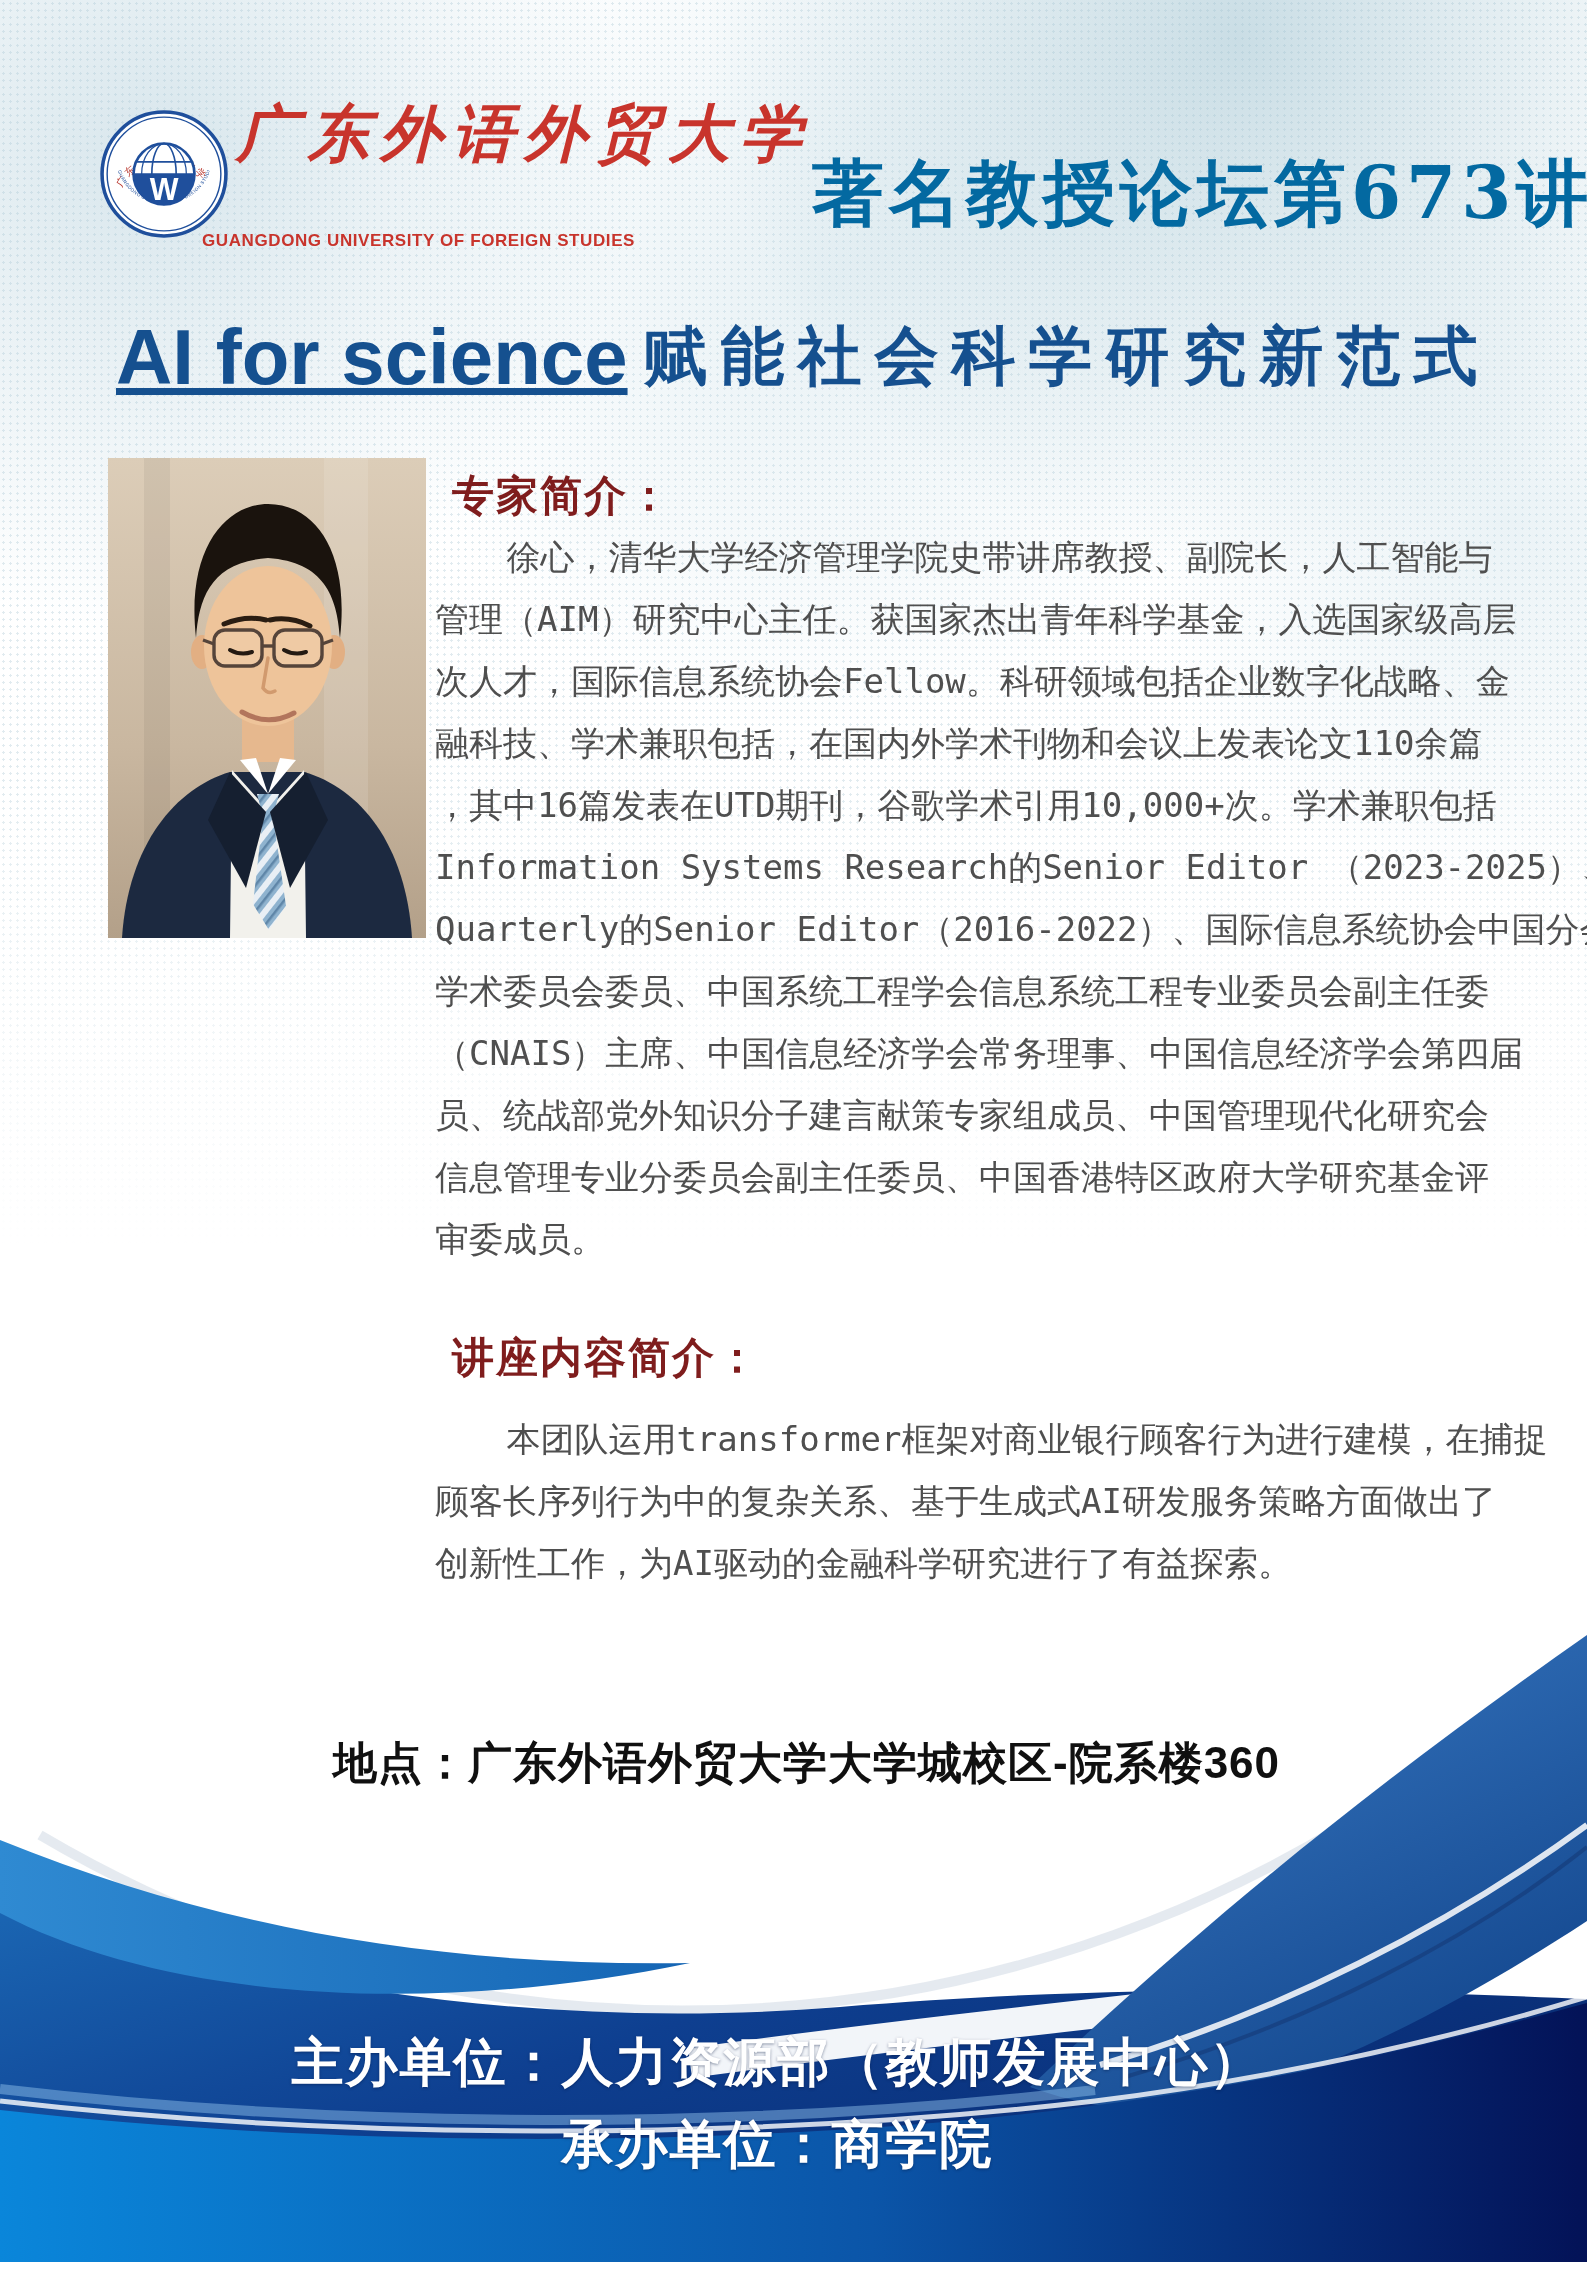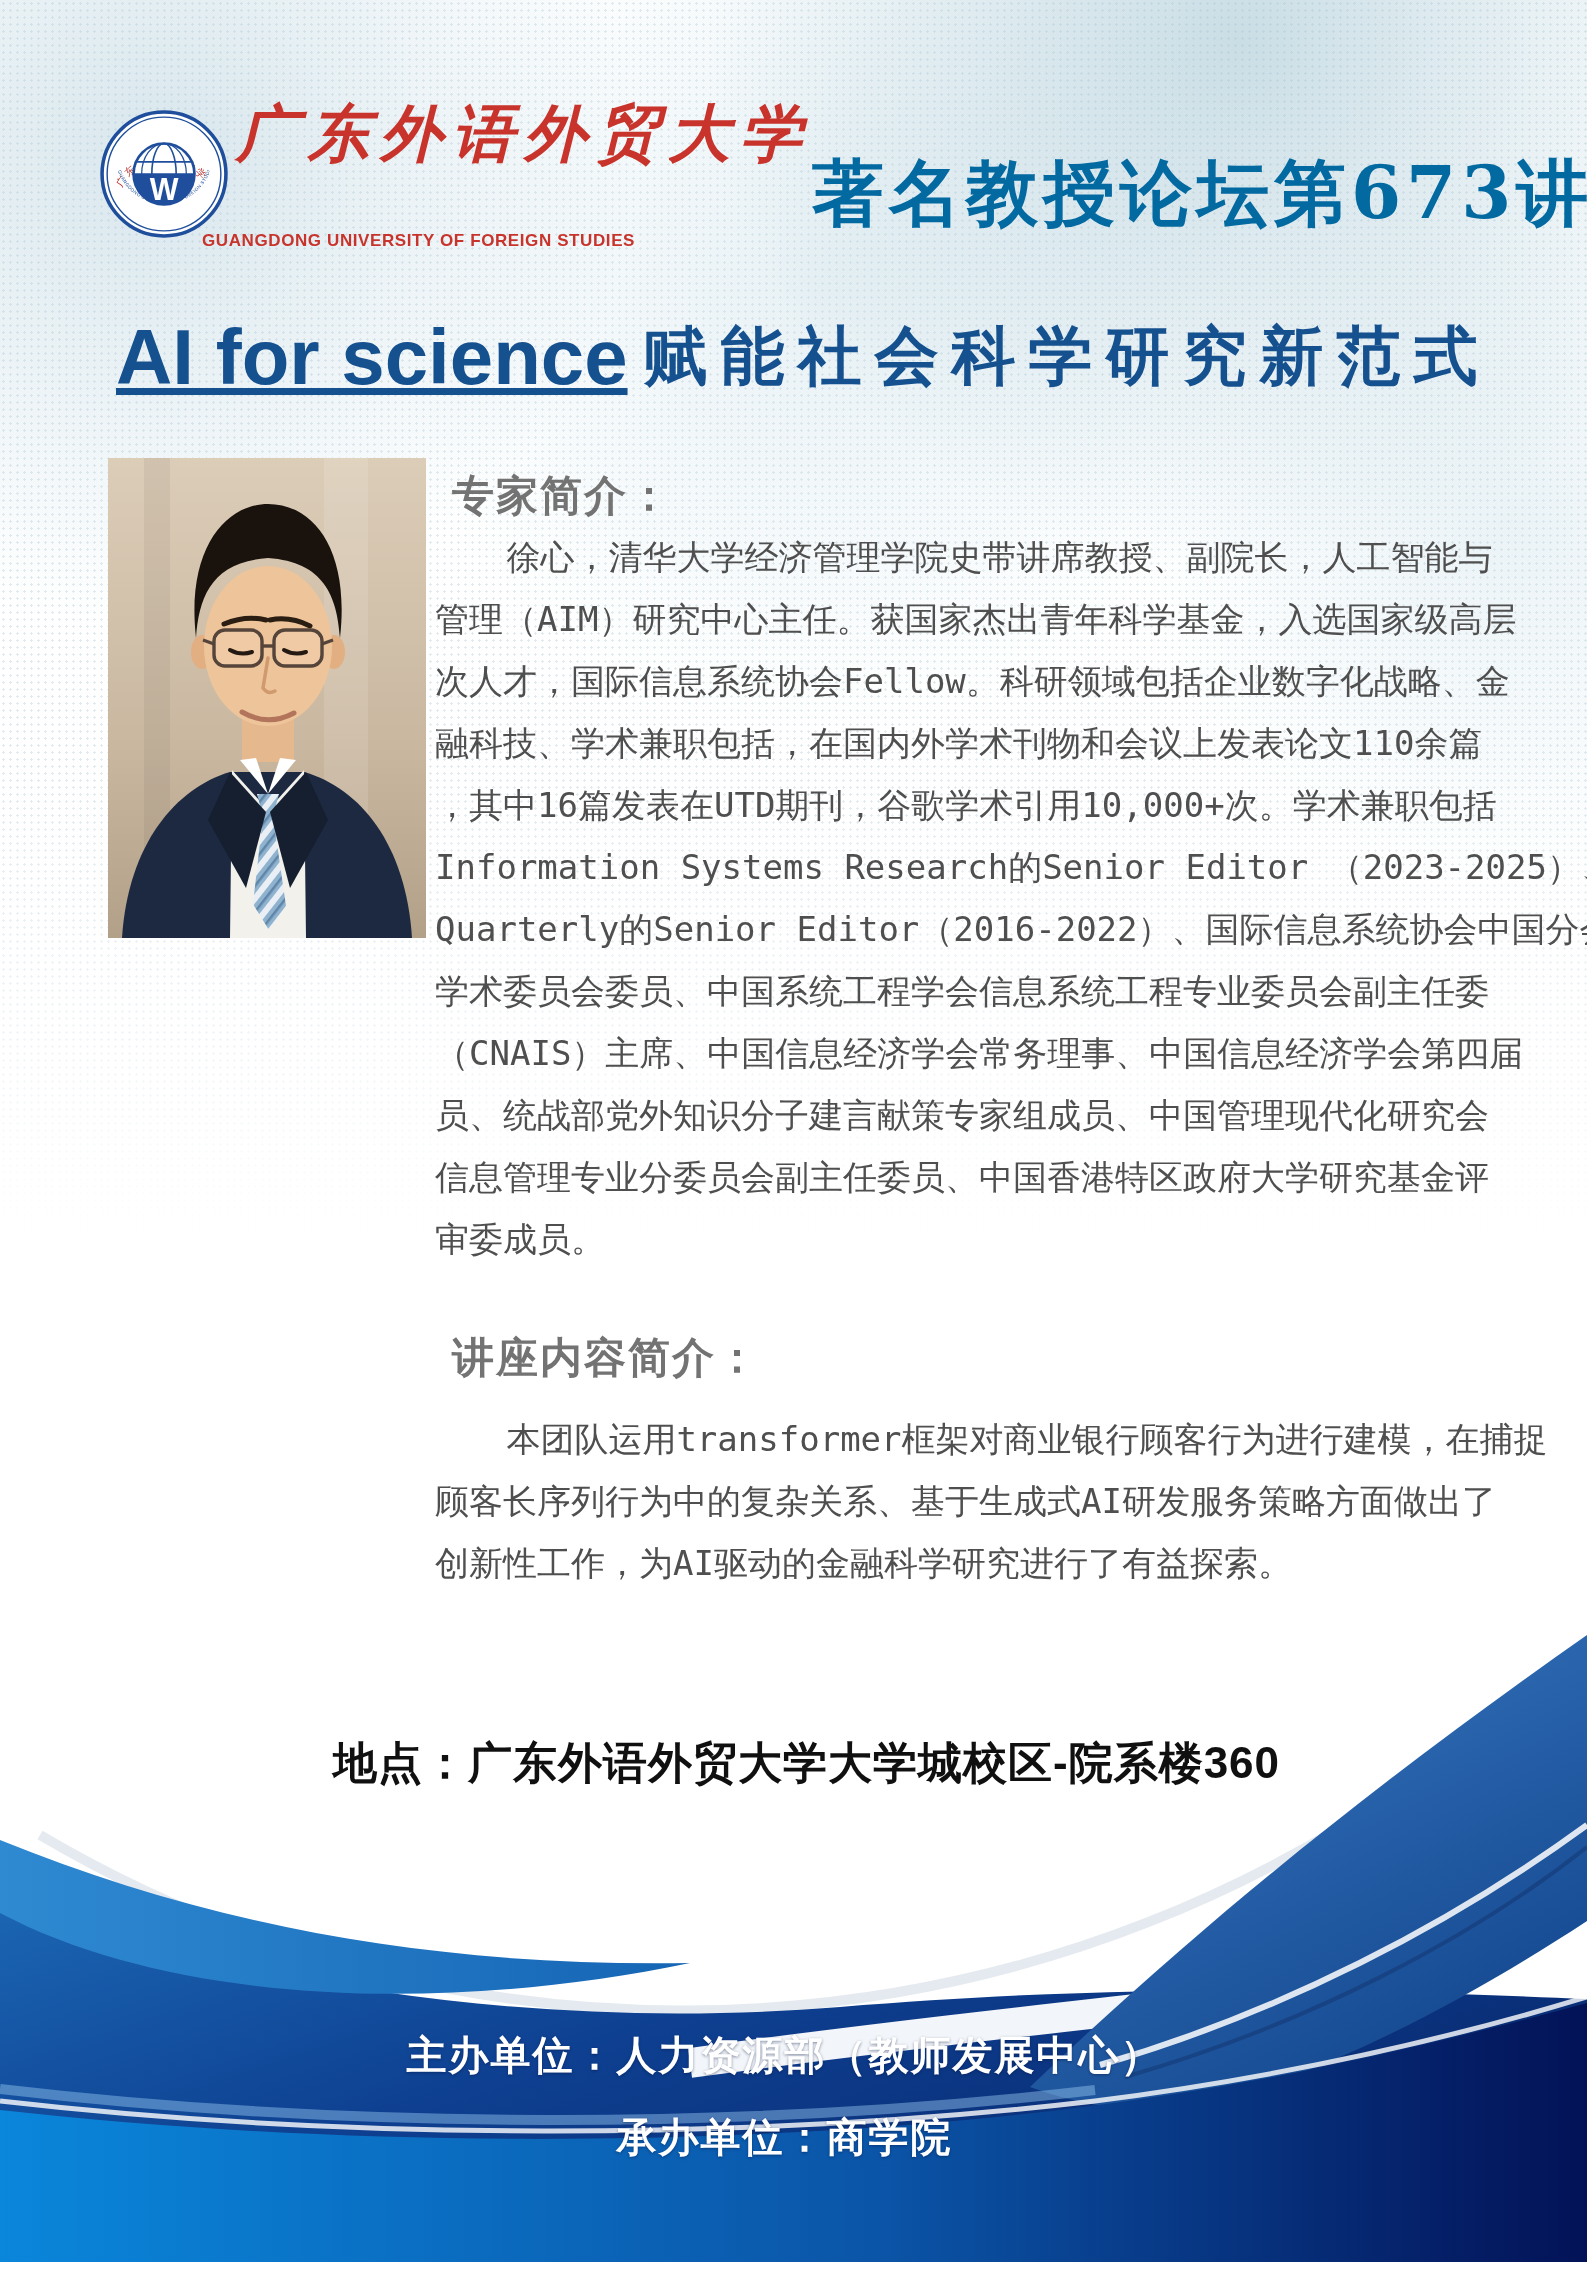--- a/index.html
+++ b/index.html
@@ -38,40 +38,40 @@
   }
   .main-title{left:116px; top:312px; white-space:nowrap; color:#15508f;}
   .main-title .t-lat{font-size:78px; font-weight:bold; font-family:"Liberation Sans", sans-serif;text-decoration:underline;}
   .main-title .t-cn{font-size:64px; font-weight:bold; font-family:"DejaVu Serif", serif;
     letter-spacing:13px; margin-left:16px; vertical-align:6px;}
 
   
   .photo{left:108px; top:458px; width:318px; height:480px;}
 
   
-  .sec-heading{font-size:42px; font-weight:bold; color:#737373; letter-spacing:2px; white-space:nowrap;}
+  .sec-heading{font-size:42px; font-weight:bold; color:#7f1d1d; letter-spacing:2px; white-space:nowrap;}
   .expert-heading{left:452px; top:468px;}
   .lecture-heading{left:452px; top:1330px;}
   .para-lines{left:435px; width:1080px; color:#4f4f4f;
     font-family:"DejaVu Sans Mono", monospace; font-size:34px;}
   .para-lines > div{height:62px; line-height:62px; white-space:nowrap;}
   .para-lines > div:first-child{text-indent:2.1em;}
   .expert-lines{top:526px;}
   .lecture-lines{top:1408px;}
 
   .when{left:370px; top:1634px; font-size:44px; font-weight:bold; color:#101010;
     letter-spacing:1px; white-space:nowrap;}
   .where{left:333px; top:1734px; font-size:44px; font-weight:bold; color:#101010;
     letter-spacing:1px; white-space:nowrap;}
 
   
   .wave{left:0; top:1595px; width:1587px; height:680px; z-index:1;}
   .footer-line{
-    left:12px; width:1545px; text-align:center; color:#ffffff; font-weight:bold;
-    font-size:40px; letter-spacing:2px; z-index:3; text-shadow:0 1px 3px rgba(0,20,60,0.45);
+    left:5px; width:1545px; text-align:center; color:#ffffff; font-weight:bold;
+    font-size:52px; letter-spacing:2px; z-index:3; text-shadow:0 1px 3px rgba(0,20,60,0.45);
     white-space:nowrap;
   }
   .footer-host{top:2028px;}
   .footer-org{top:2110px;}
 </style>
 </head>
 <body>
 
 <div class="poster">
 

